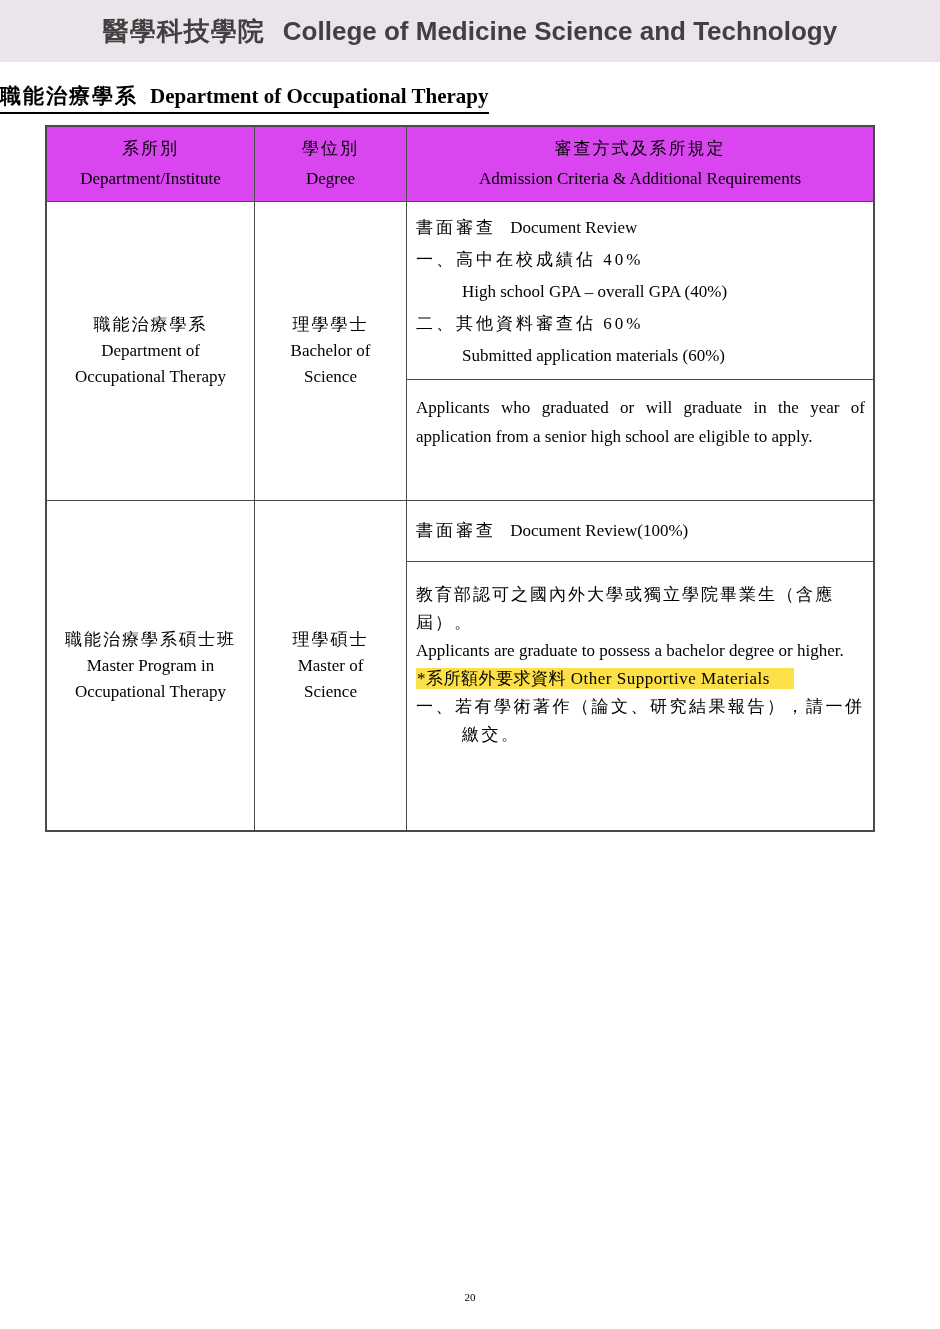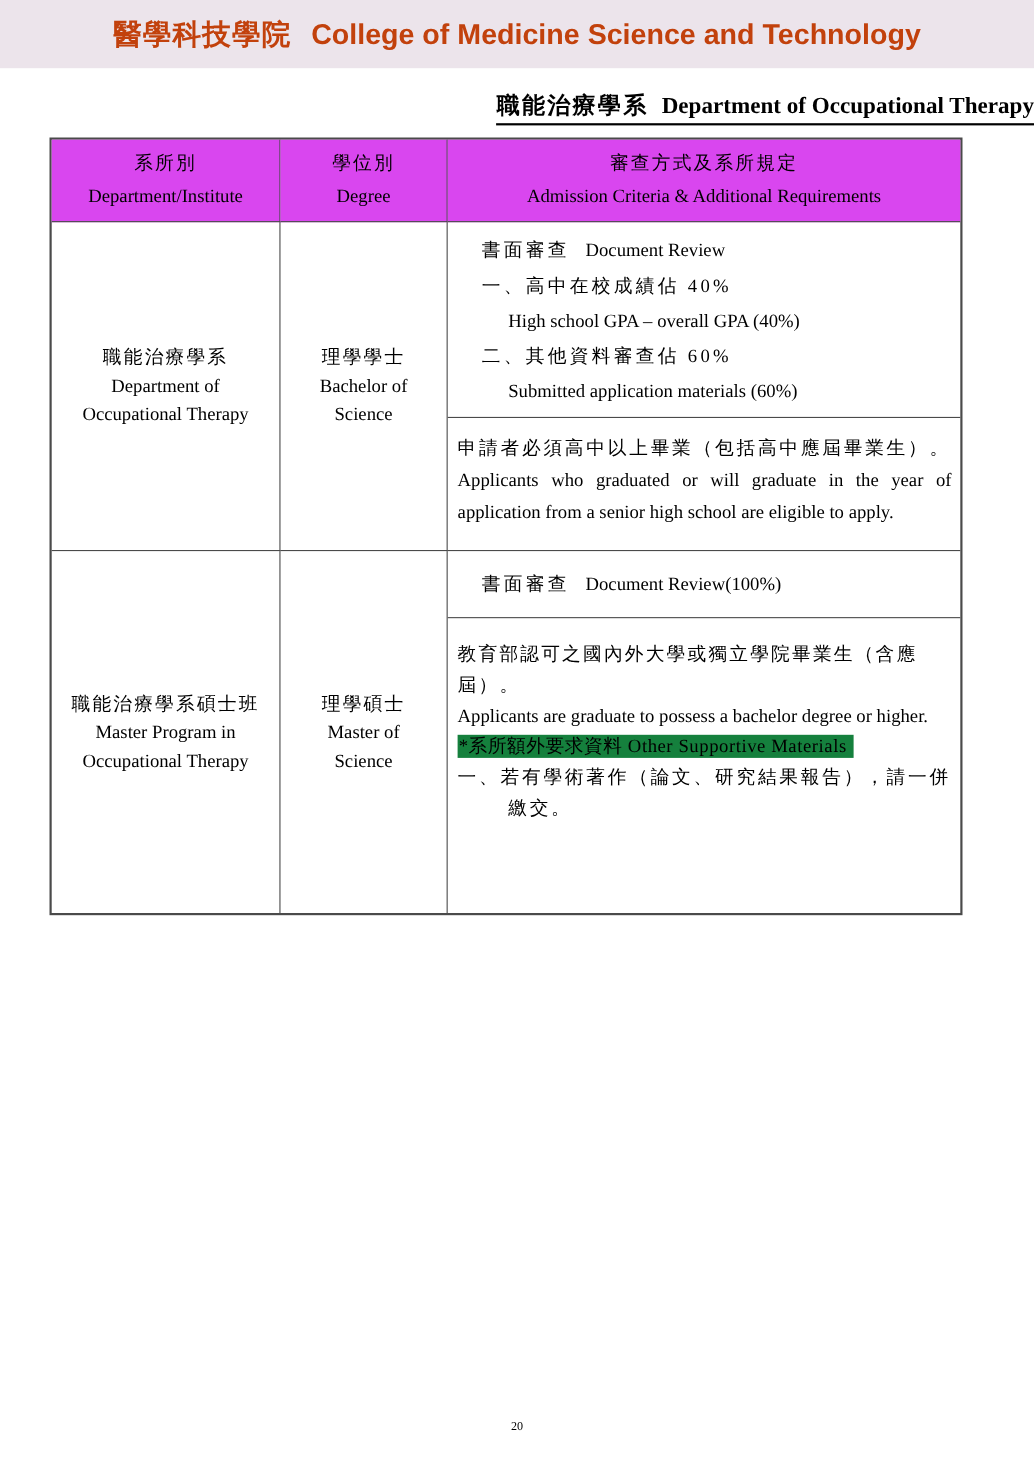--- a/index.html
+++ b/index.html
@@ -18,29 +18,29 @@
   .banner {
     width: 100%;
     height: 62px;
     background: #ece4eb;
     display: flex;
     align-items: center;
     justify-content: center;
     font-family: "Liberation Sans", "DejaVu Sans", sans-serif;
     font-size: 26px;
     font-weight: 700;
-    color: #c2410c;
+    color: #404040;
   }
   .banner .zh { letter-spacing: 1px; }
   .banner .en { margin-left: 18px; }
 
   
   .doc-title {
     margin-top: 20px;
-    text-align: right;
+    text-align: left;
     font-size: 21px;
     font-weight: 700;
     color: #000000;
   }
   .doc-title .underline {
     display: inline-block;
     border-bottom: 2px solid #000000;
     padding-bottom: 2px;
   }
   .doc-title .zh { letter-spacing: 2px; }
@@ -85,33 +85,33 @@
   .center-cell .zh { letter-spacing: 2px; }
 
   
   .crit { display: flex; flex-direction: column; }
   .sub-a-1 { flex: 0 0 178px; border-bottom: 1px solid #4a4a4a; padding: 10px 8px 0 9px; }
   .sub-b-1 { flex: 1 1 auto; padding: 13px 8px 0 9px; }
   .sub-a-2 { flex: 0 0 61px; border-bottom: 1px solid #4a4a4a; padding: 0 8px 0 9px; display: flex; align-items: center; }
   .sub-b-2 { flex: 1 1 auto; padding: 19px 8px 0 9px; }
 
   .crit-line { line-height: 32px; }
-  .crit-line .zh { letter-spacing: 3px; margin-left: 22px; }
+  .crit-line .zh { letter-spacing: 3px; }
   .crit-line .en { margin-left: 10px; letter-spacing: 0; }
   .crit-indent { padding-left: 46px; line-height: 32px; }
 
   .req-zh { letter-spacing: 2.5px; line-height: 29px; }
   .req-en { line-height: 29px; text-align: justify; text-align-last: left; }
 
   .m-zh { letter-spacing: 2px; line-height: 28px; }
   .m-en { line-height: 28px; text-align: justify; text-align-last: left; }
   .hl-line { line-height: 28px; }
   .hl-line .hl {
-    background: #15803d;
-    padding: 1px 6px 1px 1px;
+    background: #fde047;
+    padding: 1px 24px 1px 1px;
     letter-spacing: 0.5px;
   }
   .hang {
     padding-left: 46px;
     text-indent: -46px;
     letter-spacing: 2.5px;
     line-height: 28px;
   }
   .m-en-indent {
     padding-left: 46px;
@@ -178,21 +178,20 @@
         <div class="crit-line">
           <span class="zh">一、高中在校成績佔 40%</span>
         </div>
         <div class="crit-indent">High school GPA – overall GPA (40%)</div>
         <div class="crit-line">
           <span class="zh">二、其他資料審查佔 60%</span>
         </div>
         <div class="crit-indent">Submitted application materials (60%)</div>
       </div>
       <div class="sub-b-1">
-        <div class="req-zh">申請者必須高中以上畢業（包括高中應屆畢業生）。</div>
         <div class="req-en">Applicants who graduated or will graduate in the year of application from a senior high school are eligible to apply.</div>
       </div>
     </div>
 
     <div class="cell center-cell last-row">
       <span class="zh">職能治療學系碩士班</span>
       <span class="en">Master Program in</span>
       <span class="en">Occupational Therapy</span>
     </div>
     <div class="cell center-cell last-row">

